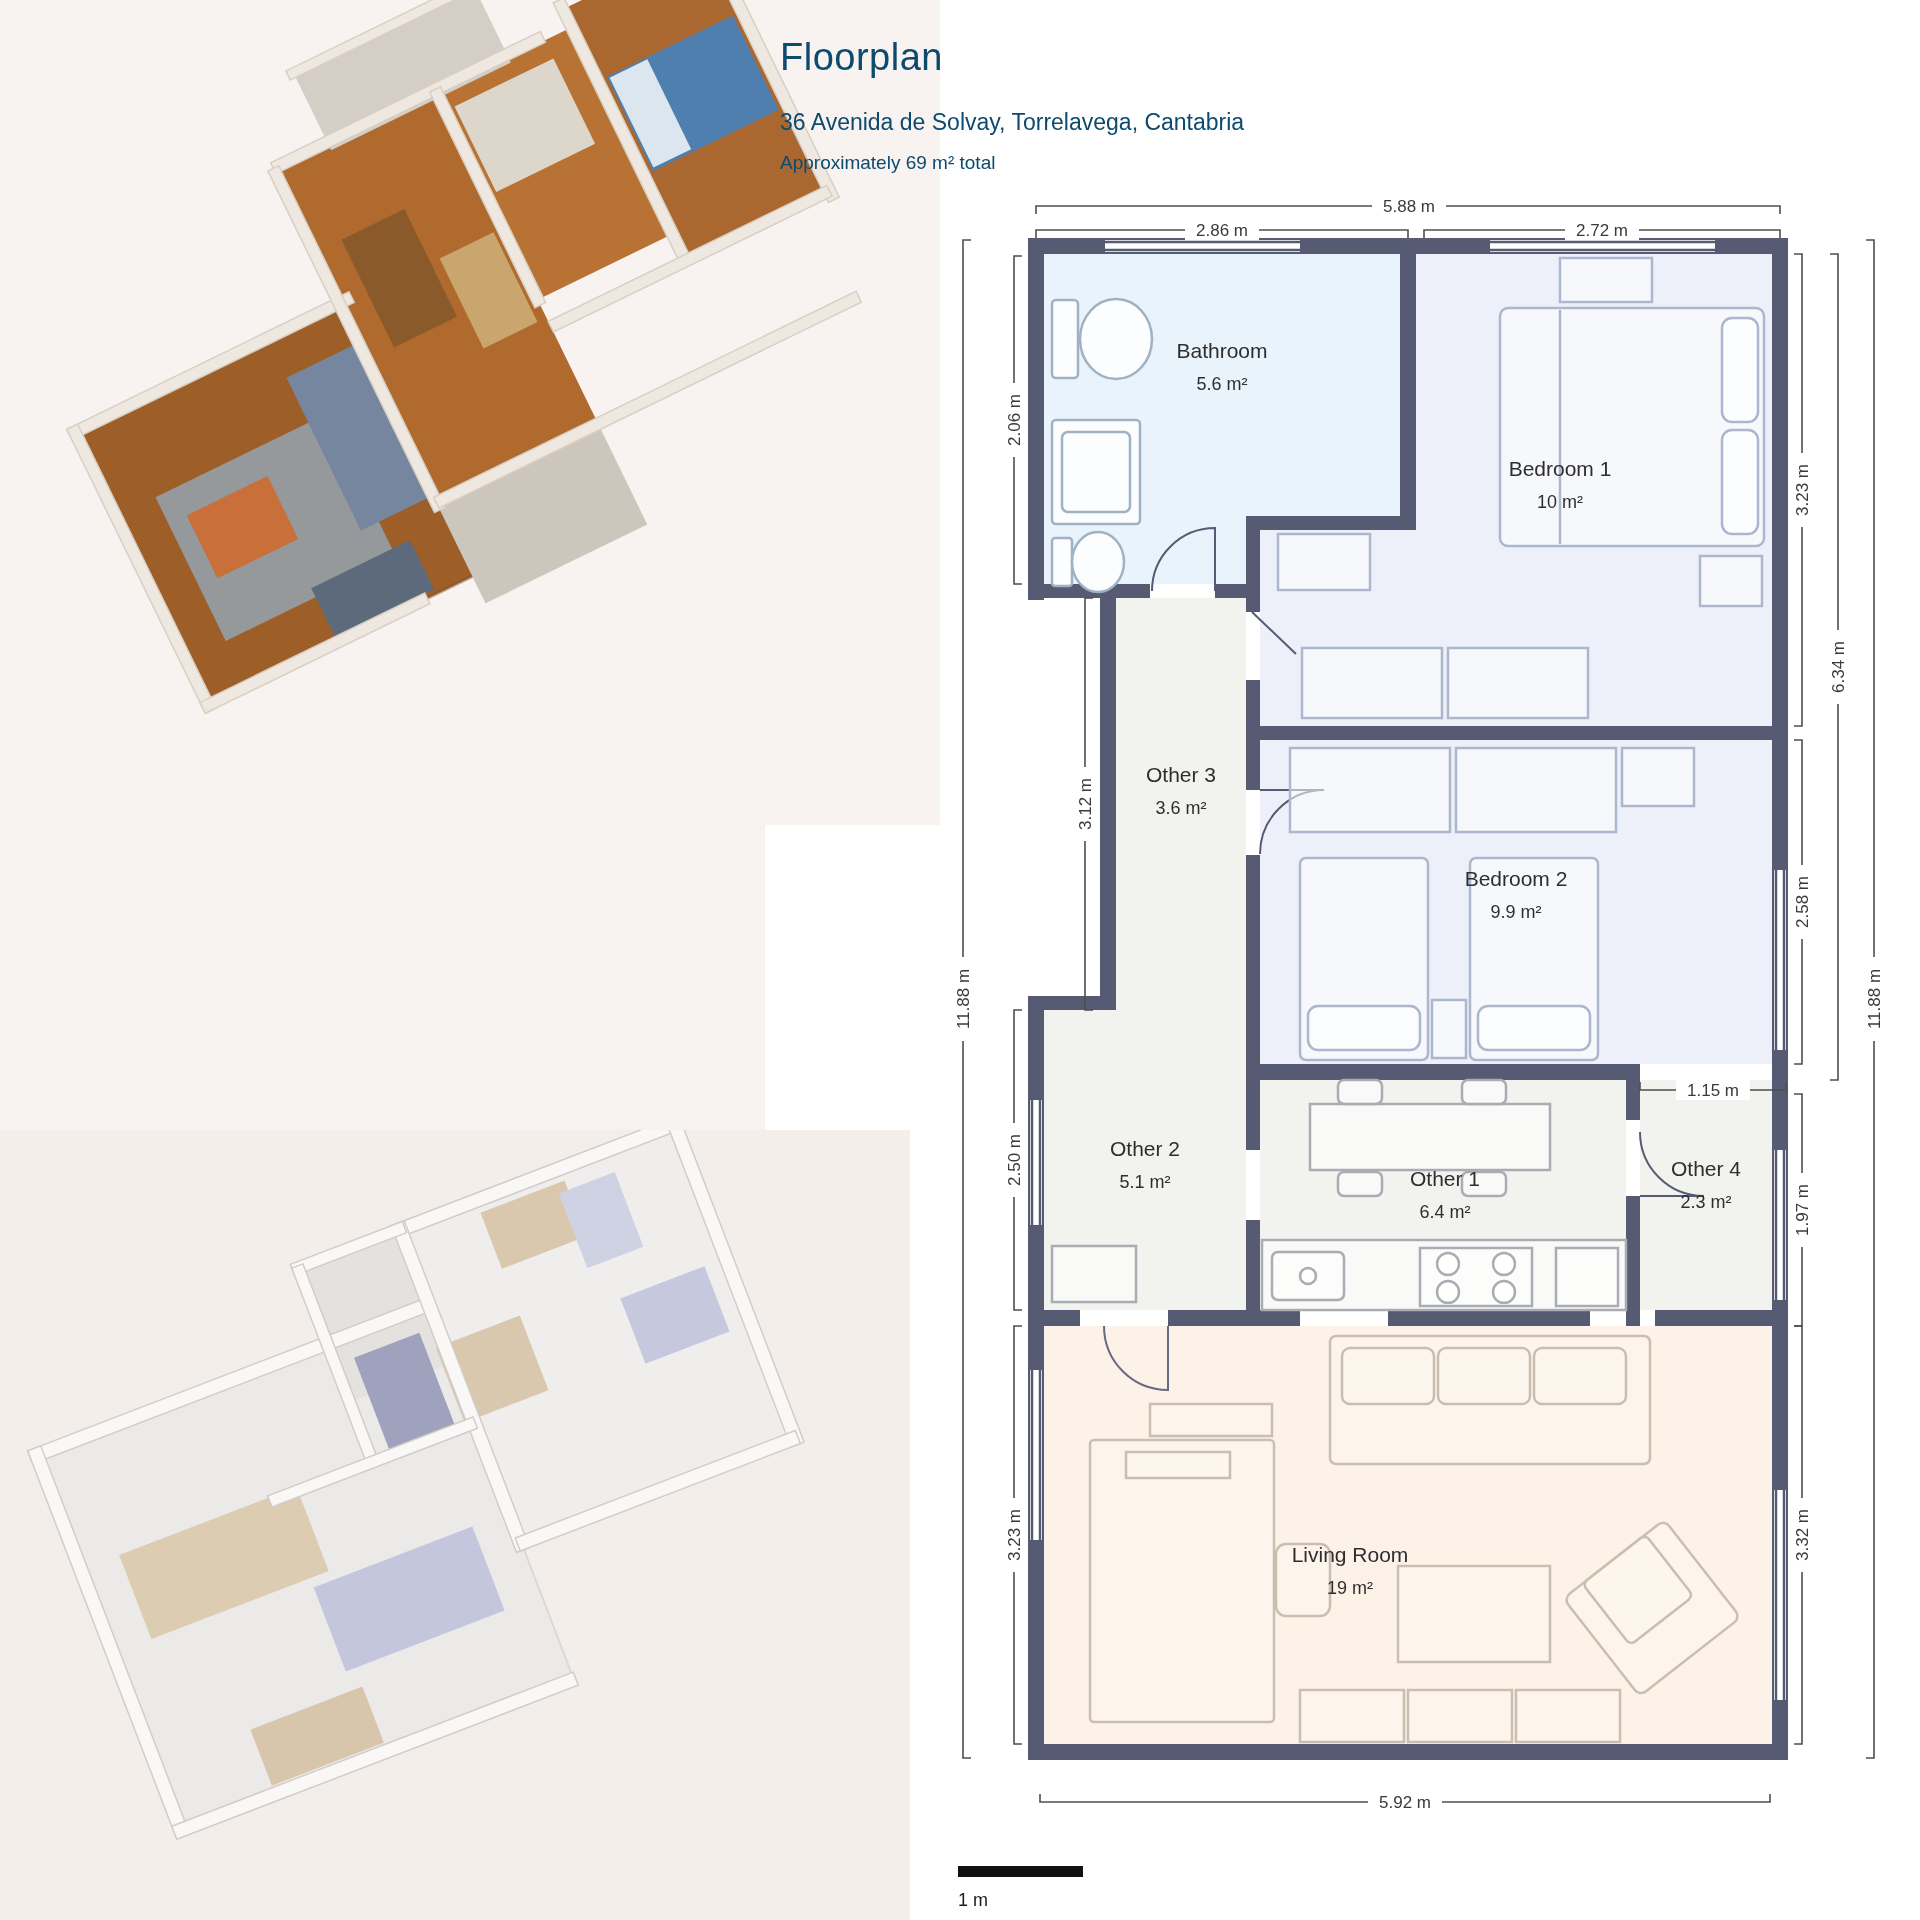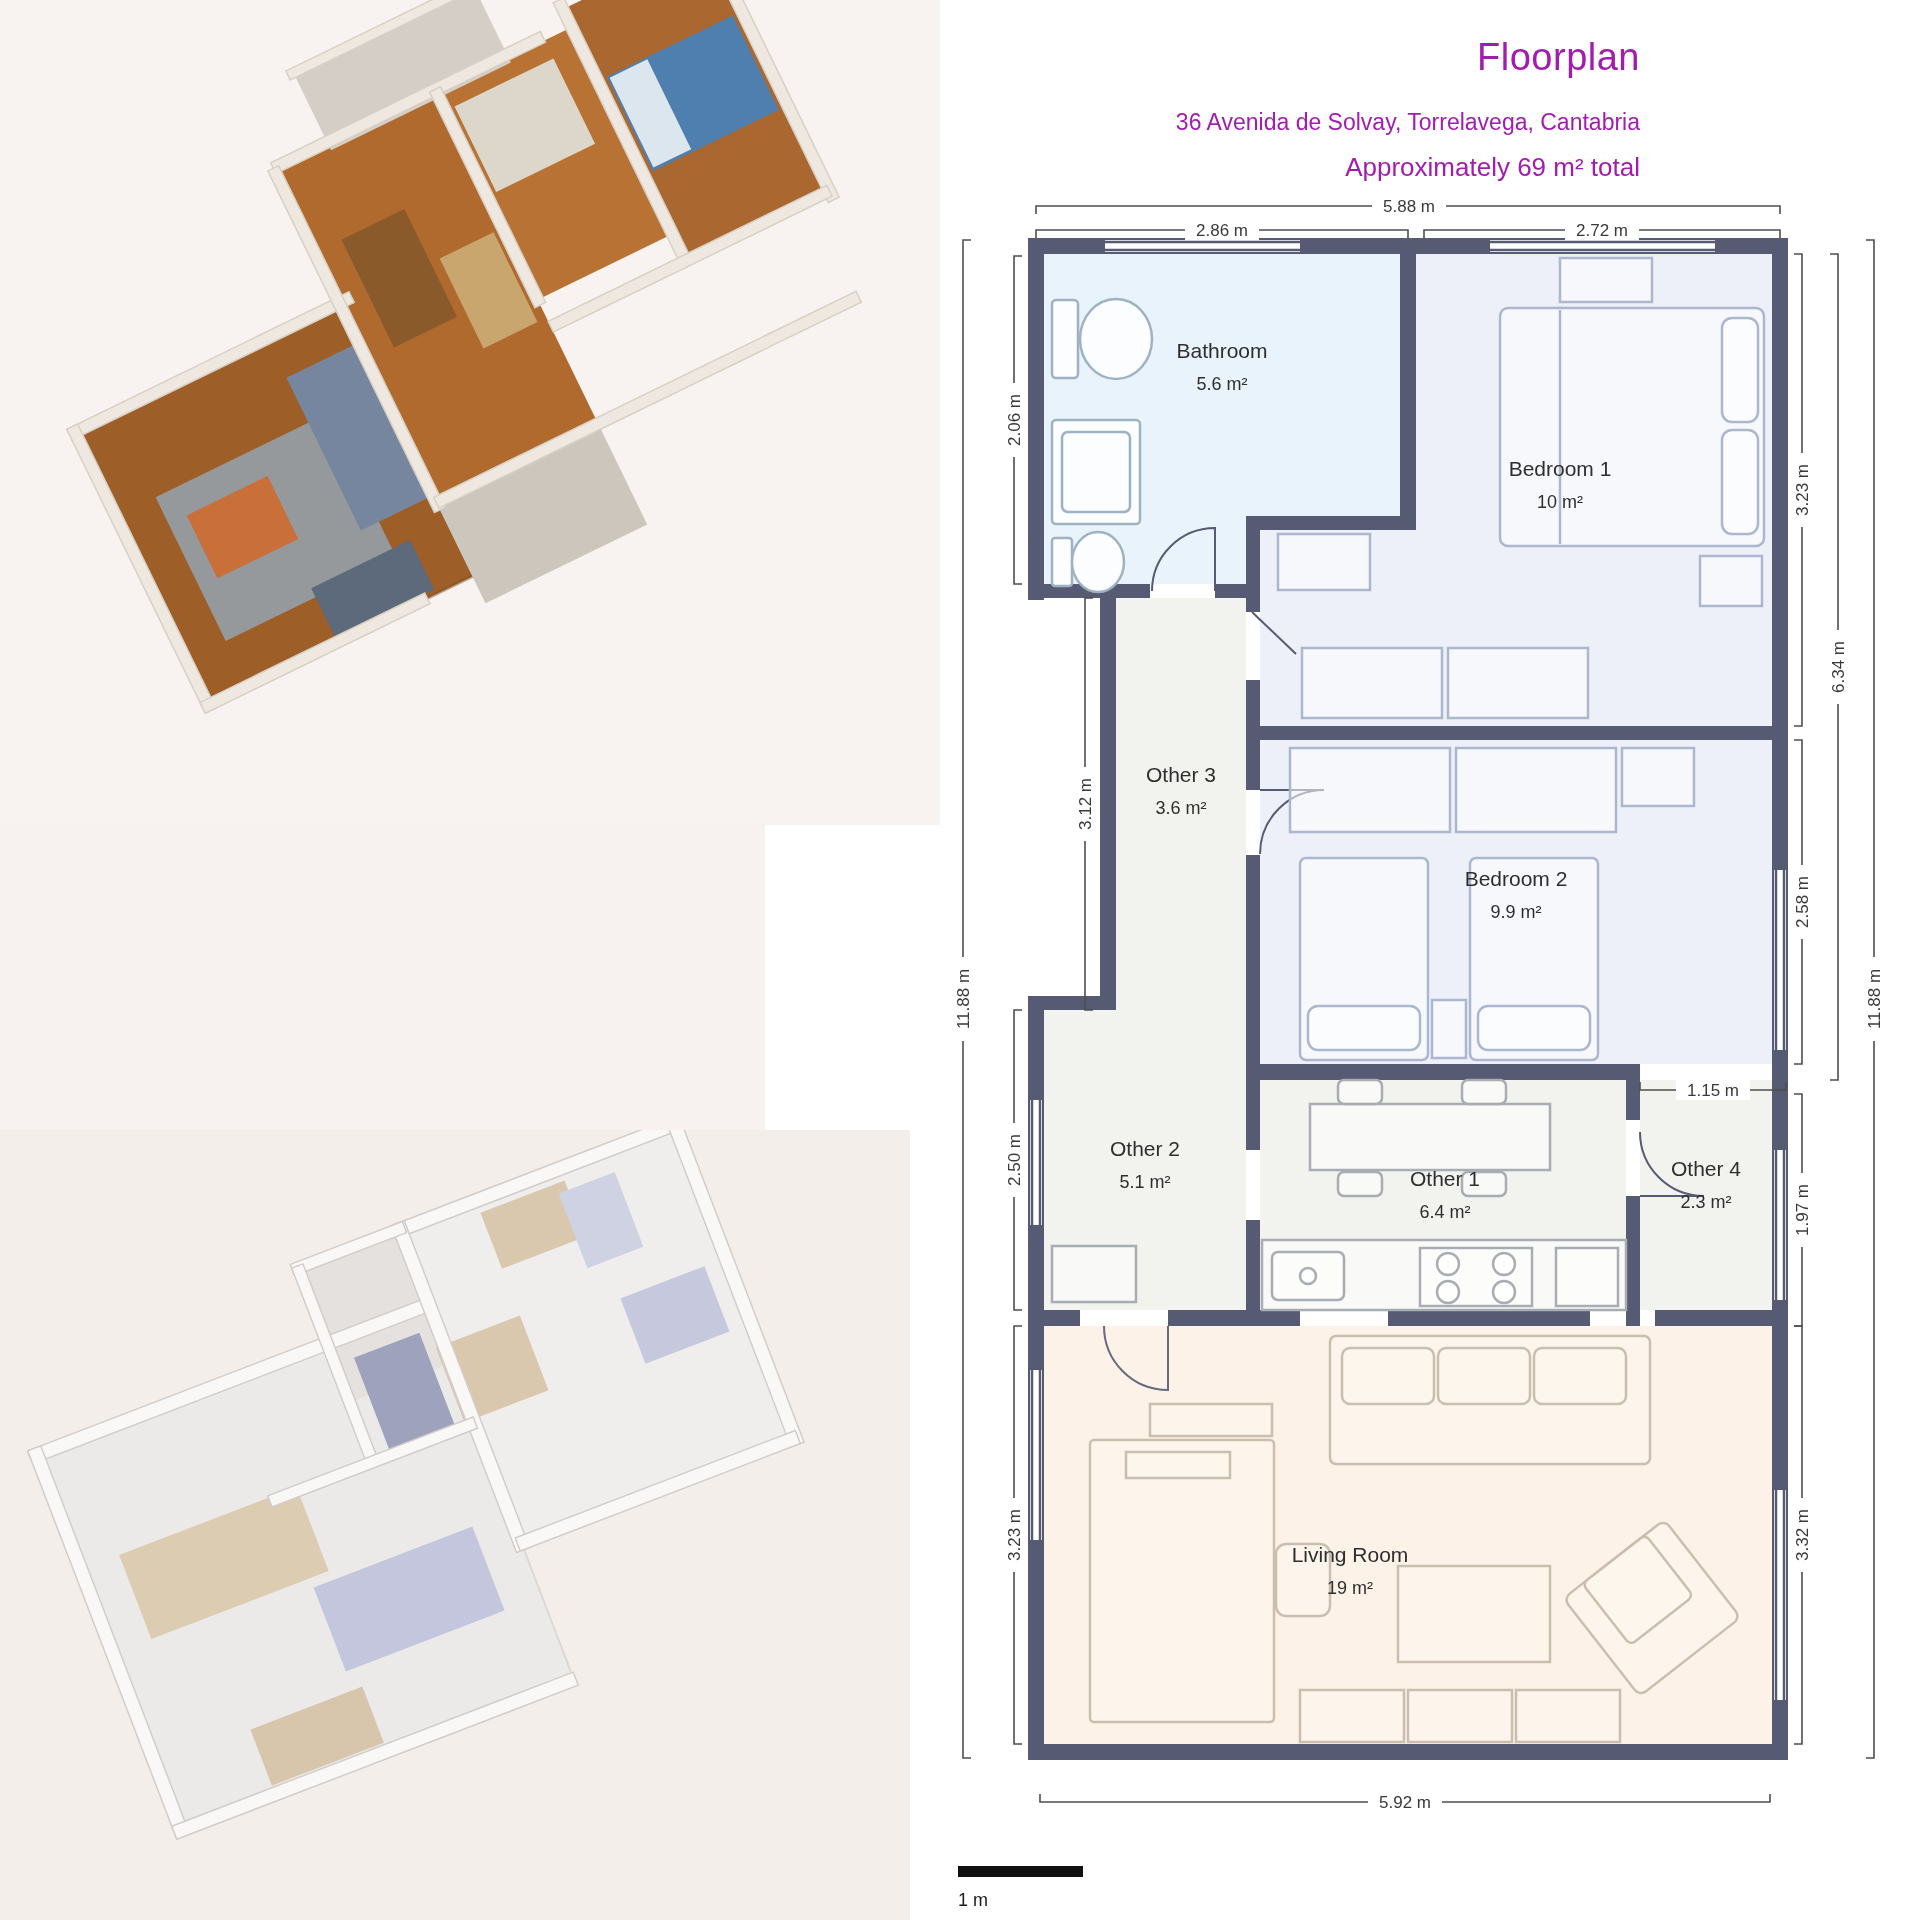--- a/index.html
+++ b/index.html
@@ -2,24 +2,24 @@
 <html><head>
 <meta charset="utf-8">
 <style>
   html,body{margin:0;padding:0;background:#ffffff;}
   .canvas{position:relative;width:1920px;height:1920px;background:#ffffff;overflow:hidden;
           font-family:"Liberation Sans", sans-serif;}
   .img-panel{position:absolute;}
   #photo-panel{left:0;top:0;width:940px;height:825px;background:#f8f2f0;}
   #clay-panel{left:0;top:1130px;width:910px;height:790px;background:#f3eeea;}
   #clay-band{position:absolute;left:0;top:825px;width:765px;height:305px;background:#f7f2ef;}
-  .fp-header{position:absolute;left:780px;top:36px;width:860px;text-align:right;color:#a21caf;}
+  .fp-header{position:absolute;left:780px;top:36px;width:860px;text-align:left;color:#0c4a6e;}
   .fp-header .title{font-size:38px;letter-spacing:.5px;}
   .fp-header .addr{font-size:23px;margin-top:30px;}
-  .fp-header .sub{font-size:26px;margin-top:16px;}
+  .fp-header .sub{font-size:19px;margin-top:16px;}
   svg text{font-family:"Liberation Sans", sans-serif;}
   .roomname{font-size:21px;fill:#2e2e2e;}
   .roomarea{font-size:18px;fill:#2e2e2e;}
   .dimtext{font-size:17px;fill:#3a3a3a;}
   .scaletext{font-size:18px;fill:#1c1c1c;}
 </style>
 </head>
 <body>
 
 <div class="canvas">

